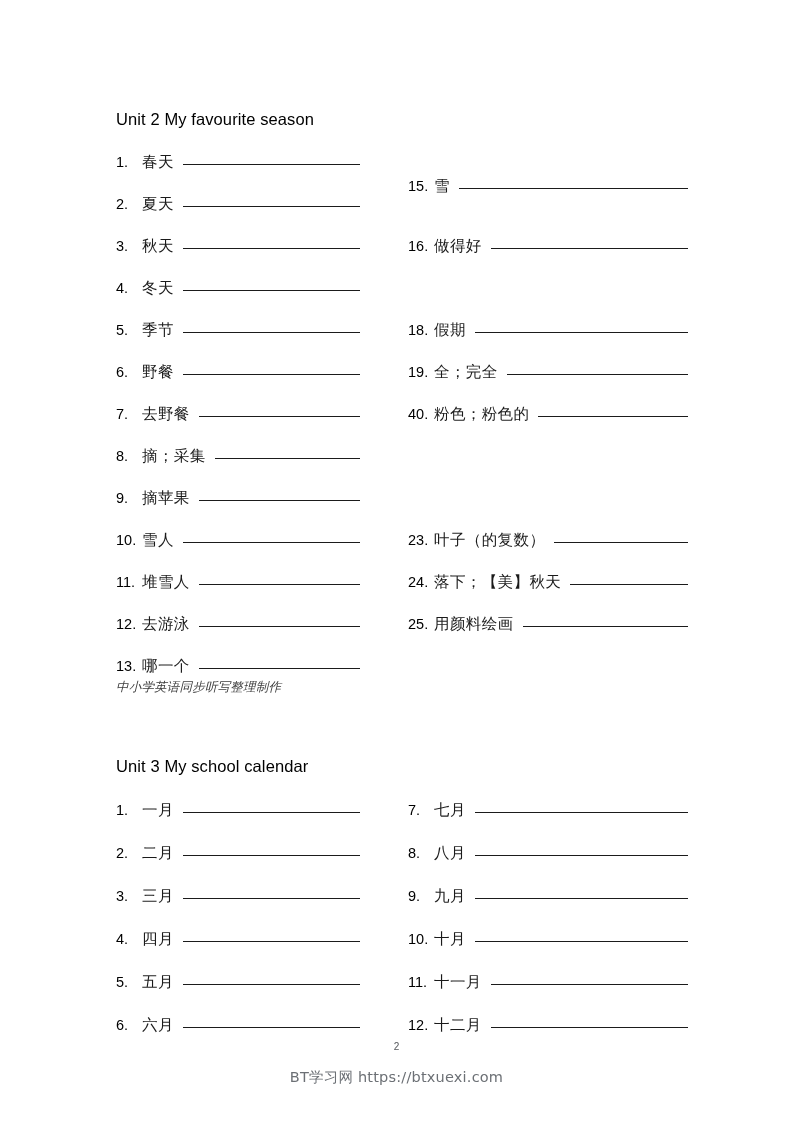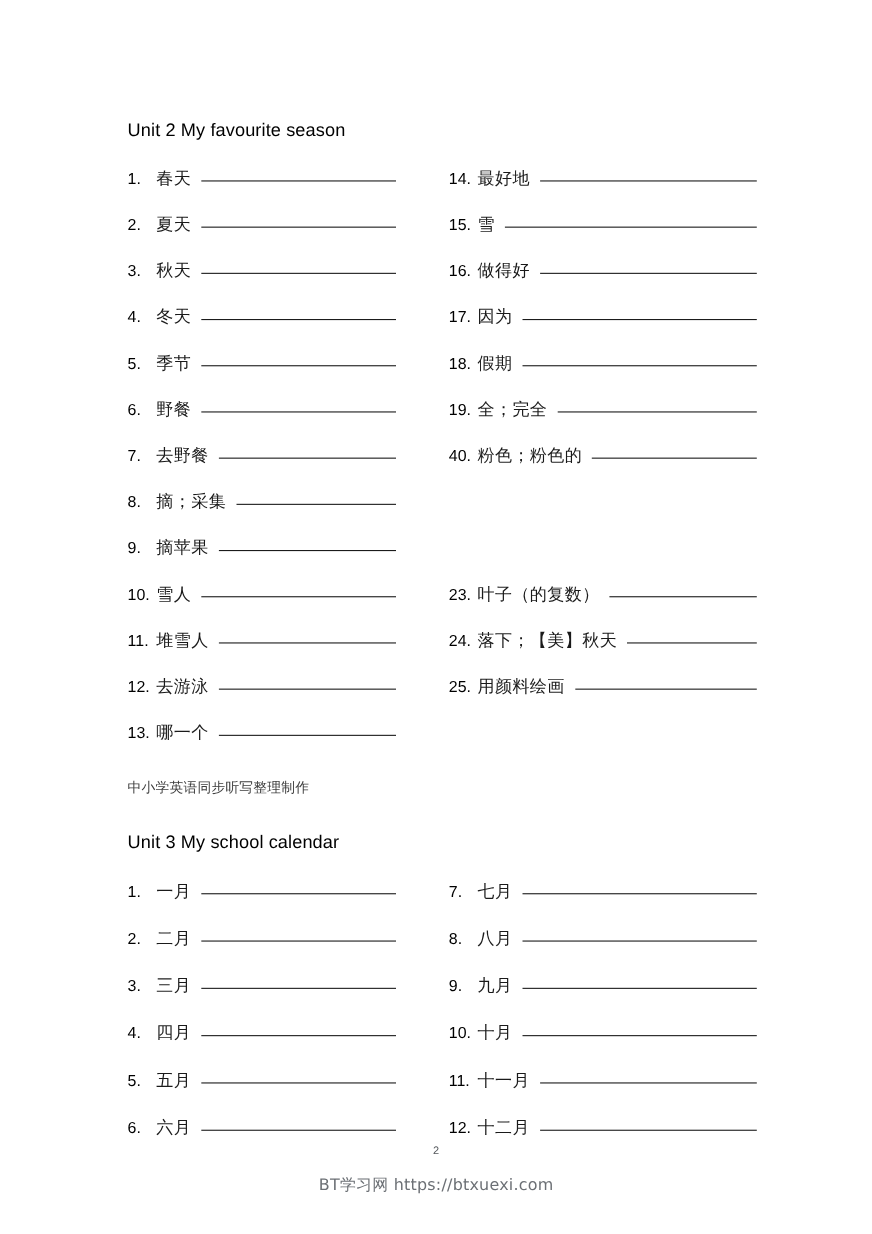--- a/index.html
+++ b/index.html
@@ -64,26 +64,27 @@
   }
 
   
   .col-left  { left: 116px; width: 244px; }
   .col-right { left: 408px; width: 280px; }
 
   
   .watermark-note {
     position: absolute;
     left: 116px;
-    top: 708px;
+    top: 679px;
     font-family: "DejaVu Serif", "Liberation Serif", serif;
     font-size: 12.5px;
     color: #3d3d3d;
     letter-spacing: 0.2px;
     white-space: nowrap;
+    font-style: italic;
   }
 
   
   .page-number {
     position: absolute;
     top: 1041px;
     left: 0;
     width: 793px;
     text-align: center;
     font-family: "Liberation Sans", sans-serif;
@@ -168,40 +169,30 @@
     <span class="v-num wide">12.</span>
     <span class="v-term">去游泳</span>
     <span class="v-blank"></span>
   </div>
   <div class="vocab-row col-left" style="top:656px">
     <span class="v-num wide">13.</span>
     <span class="v-term">哪一个</span>
     <span class="v-blank"></span>
   </div>
 
-  <div class="vocab-row col-right" style="top:152px">
-    <span class="v-num wide">14.</span>
-    <span class="v-term">最好地</span>
-    <span class="v-blank"></span>
-  </div>
-  <div class="vocab-row col-right" style="top:194px">
+  <div class="vocab-row col-right" style="top:176px">
     <span class="v-num wide">15.</span>
     <span class="v-term">雪</span>
     <span class="v-blank"></span>
   </div>
   <div class="vocab-row col-right" style="top:236px">
     <span class="v-num wide">16.</span>
     <span class="v-term">做得好</span>
     <span class="v-blank"></span>
   </div>
-  <div class="vocab-row col-right" style="top:278px">
-    <span class="v-num wide">17.</span>
-    <span class="v-term">因为</span>
-    <span class="v-blank"></span>
-  </div>
   <div class="vocab-row col-right" style="top:320px">
     <span class="v-num wide">18.</span>
     <span class="v-term">假期</span>
     <span class="v-blank"></span>
   </div>
   <div class="vocab-row col-right" style="top:362px">
     <span class="v-num wide">19.</span>
     <span class="v-term">全；完全</span>
     <span class="v-blank"></span>
   </div>

